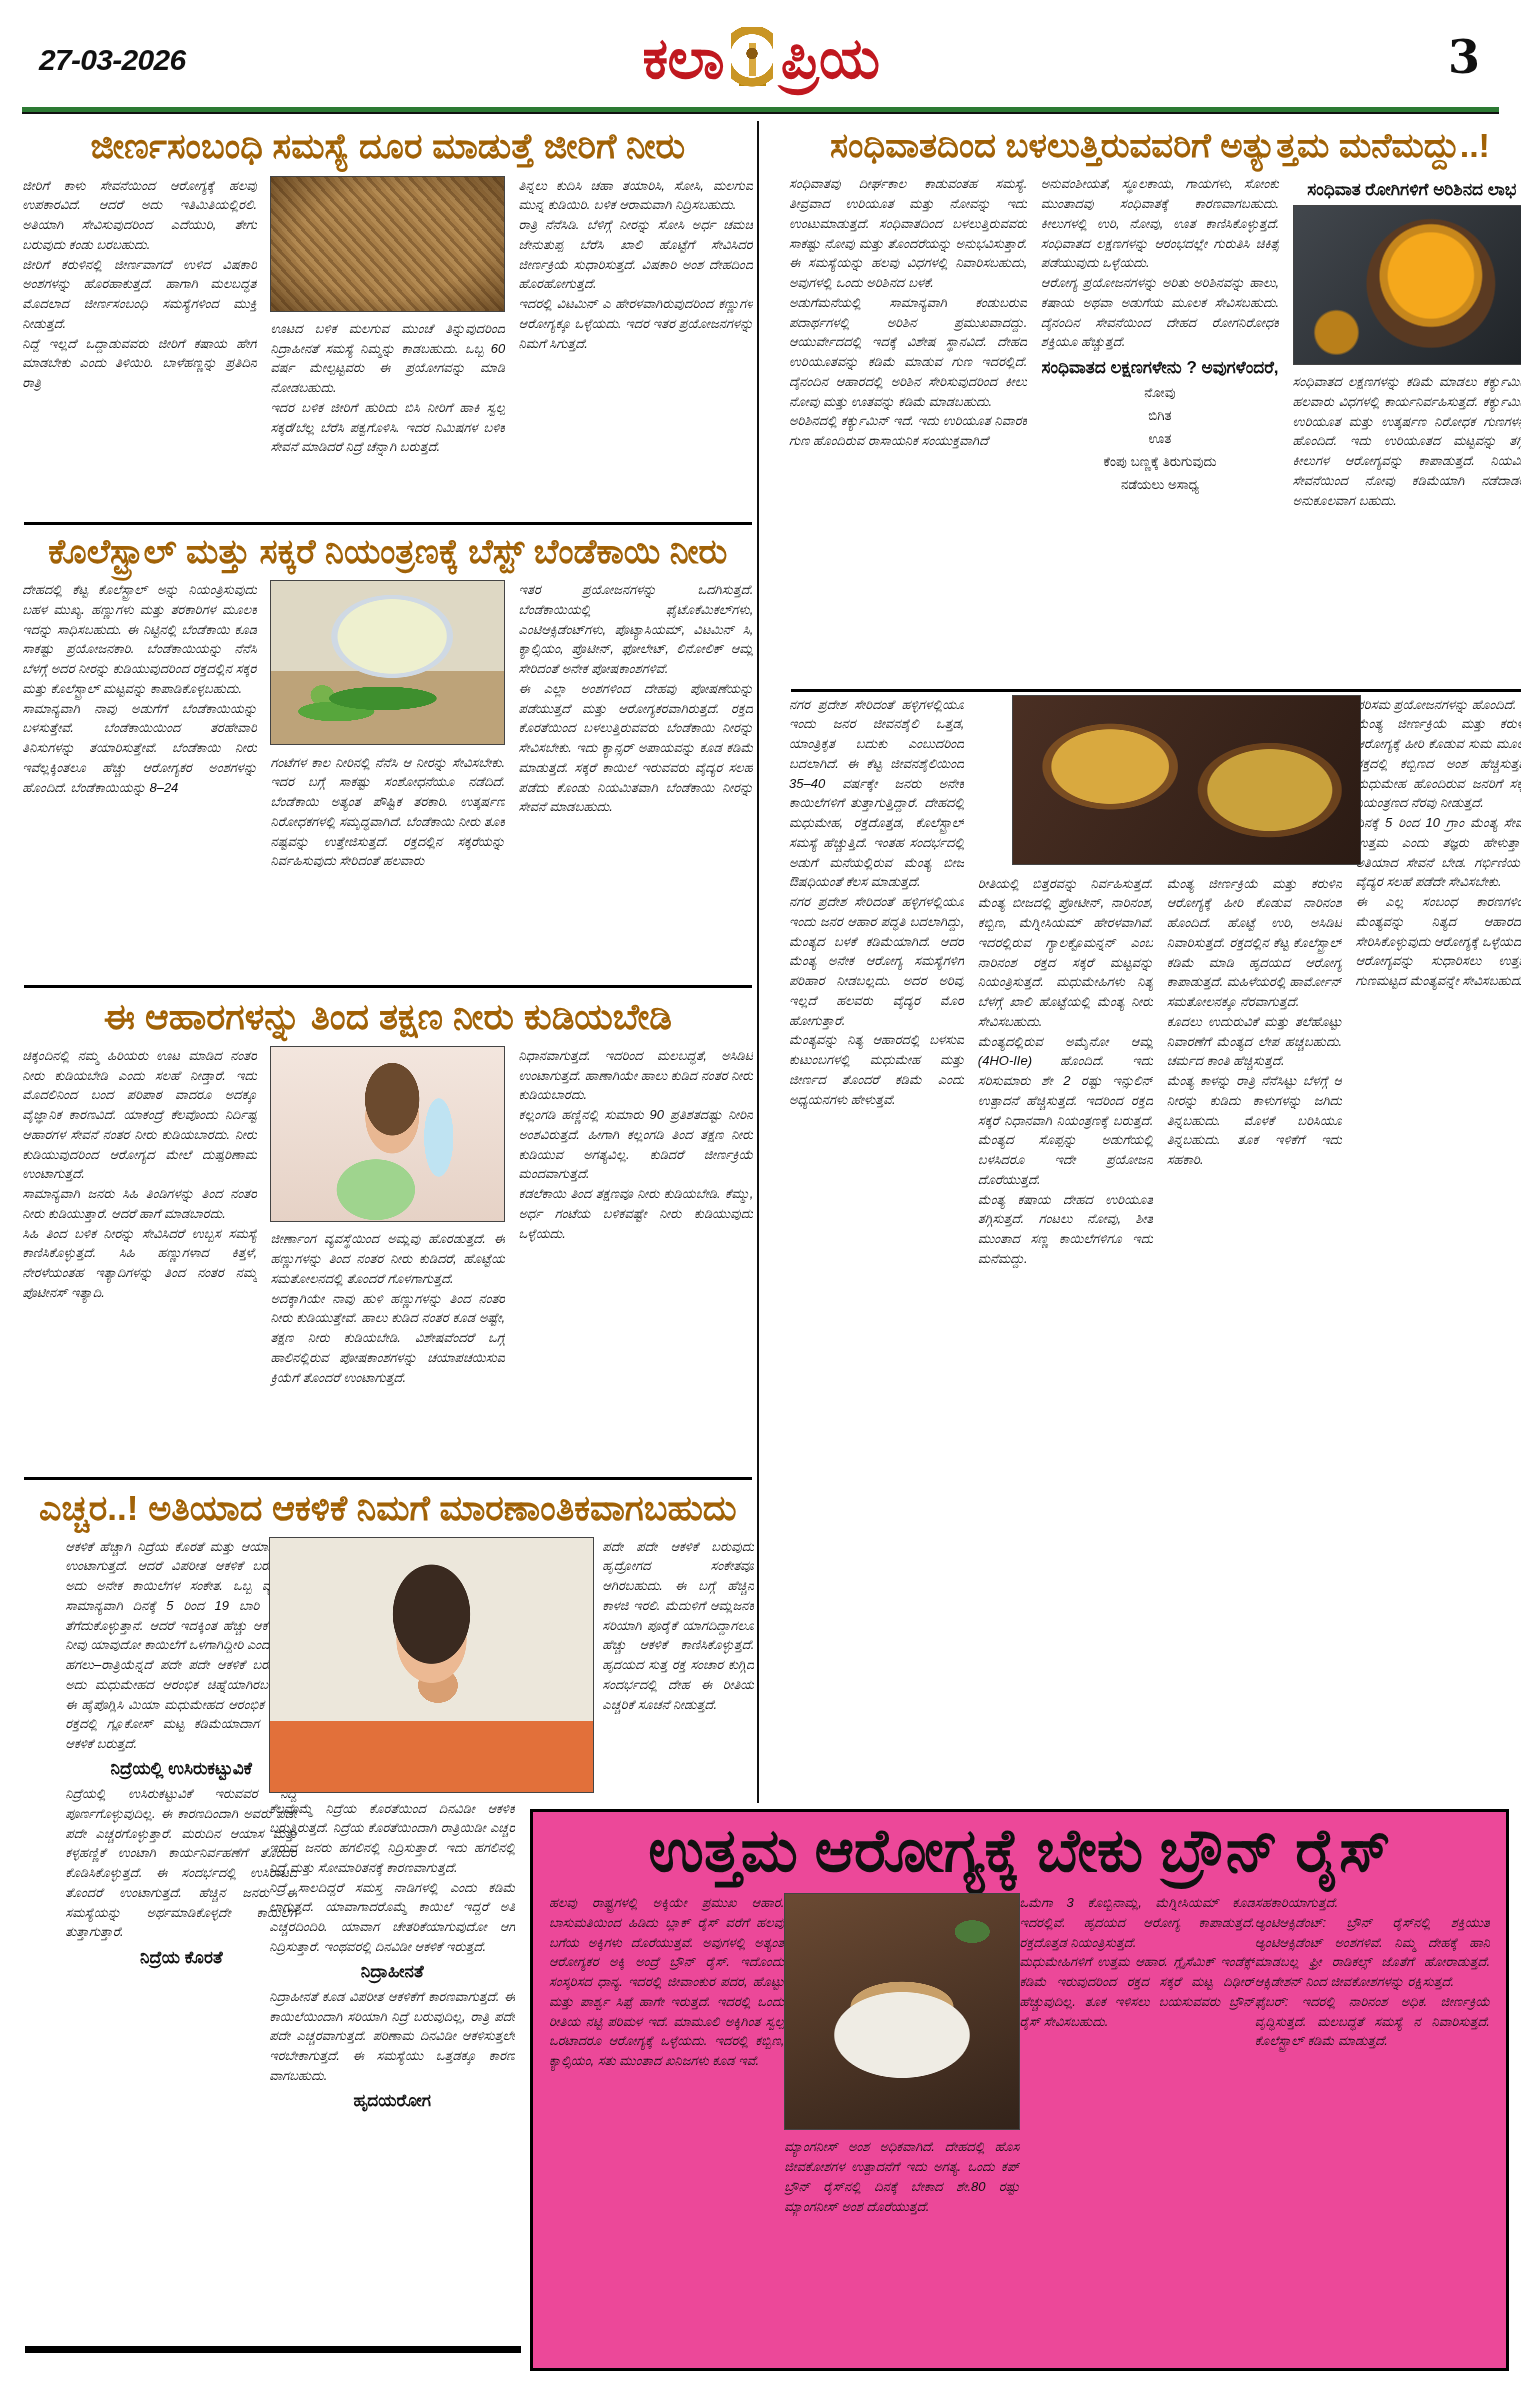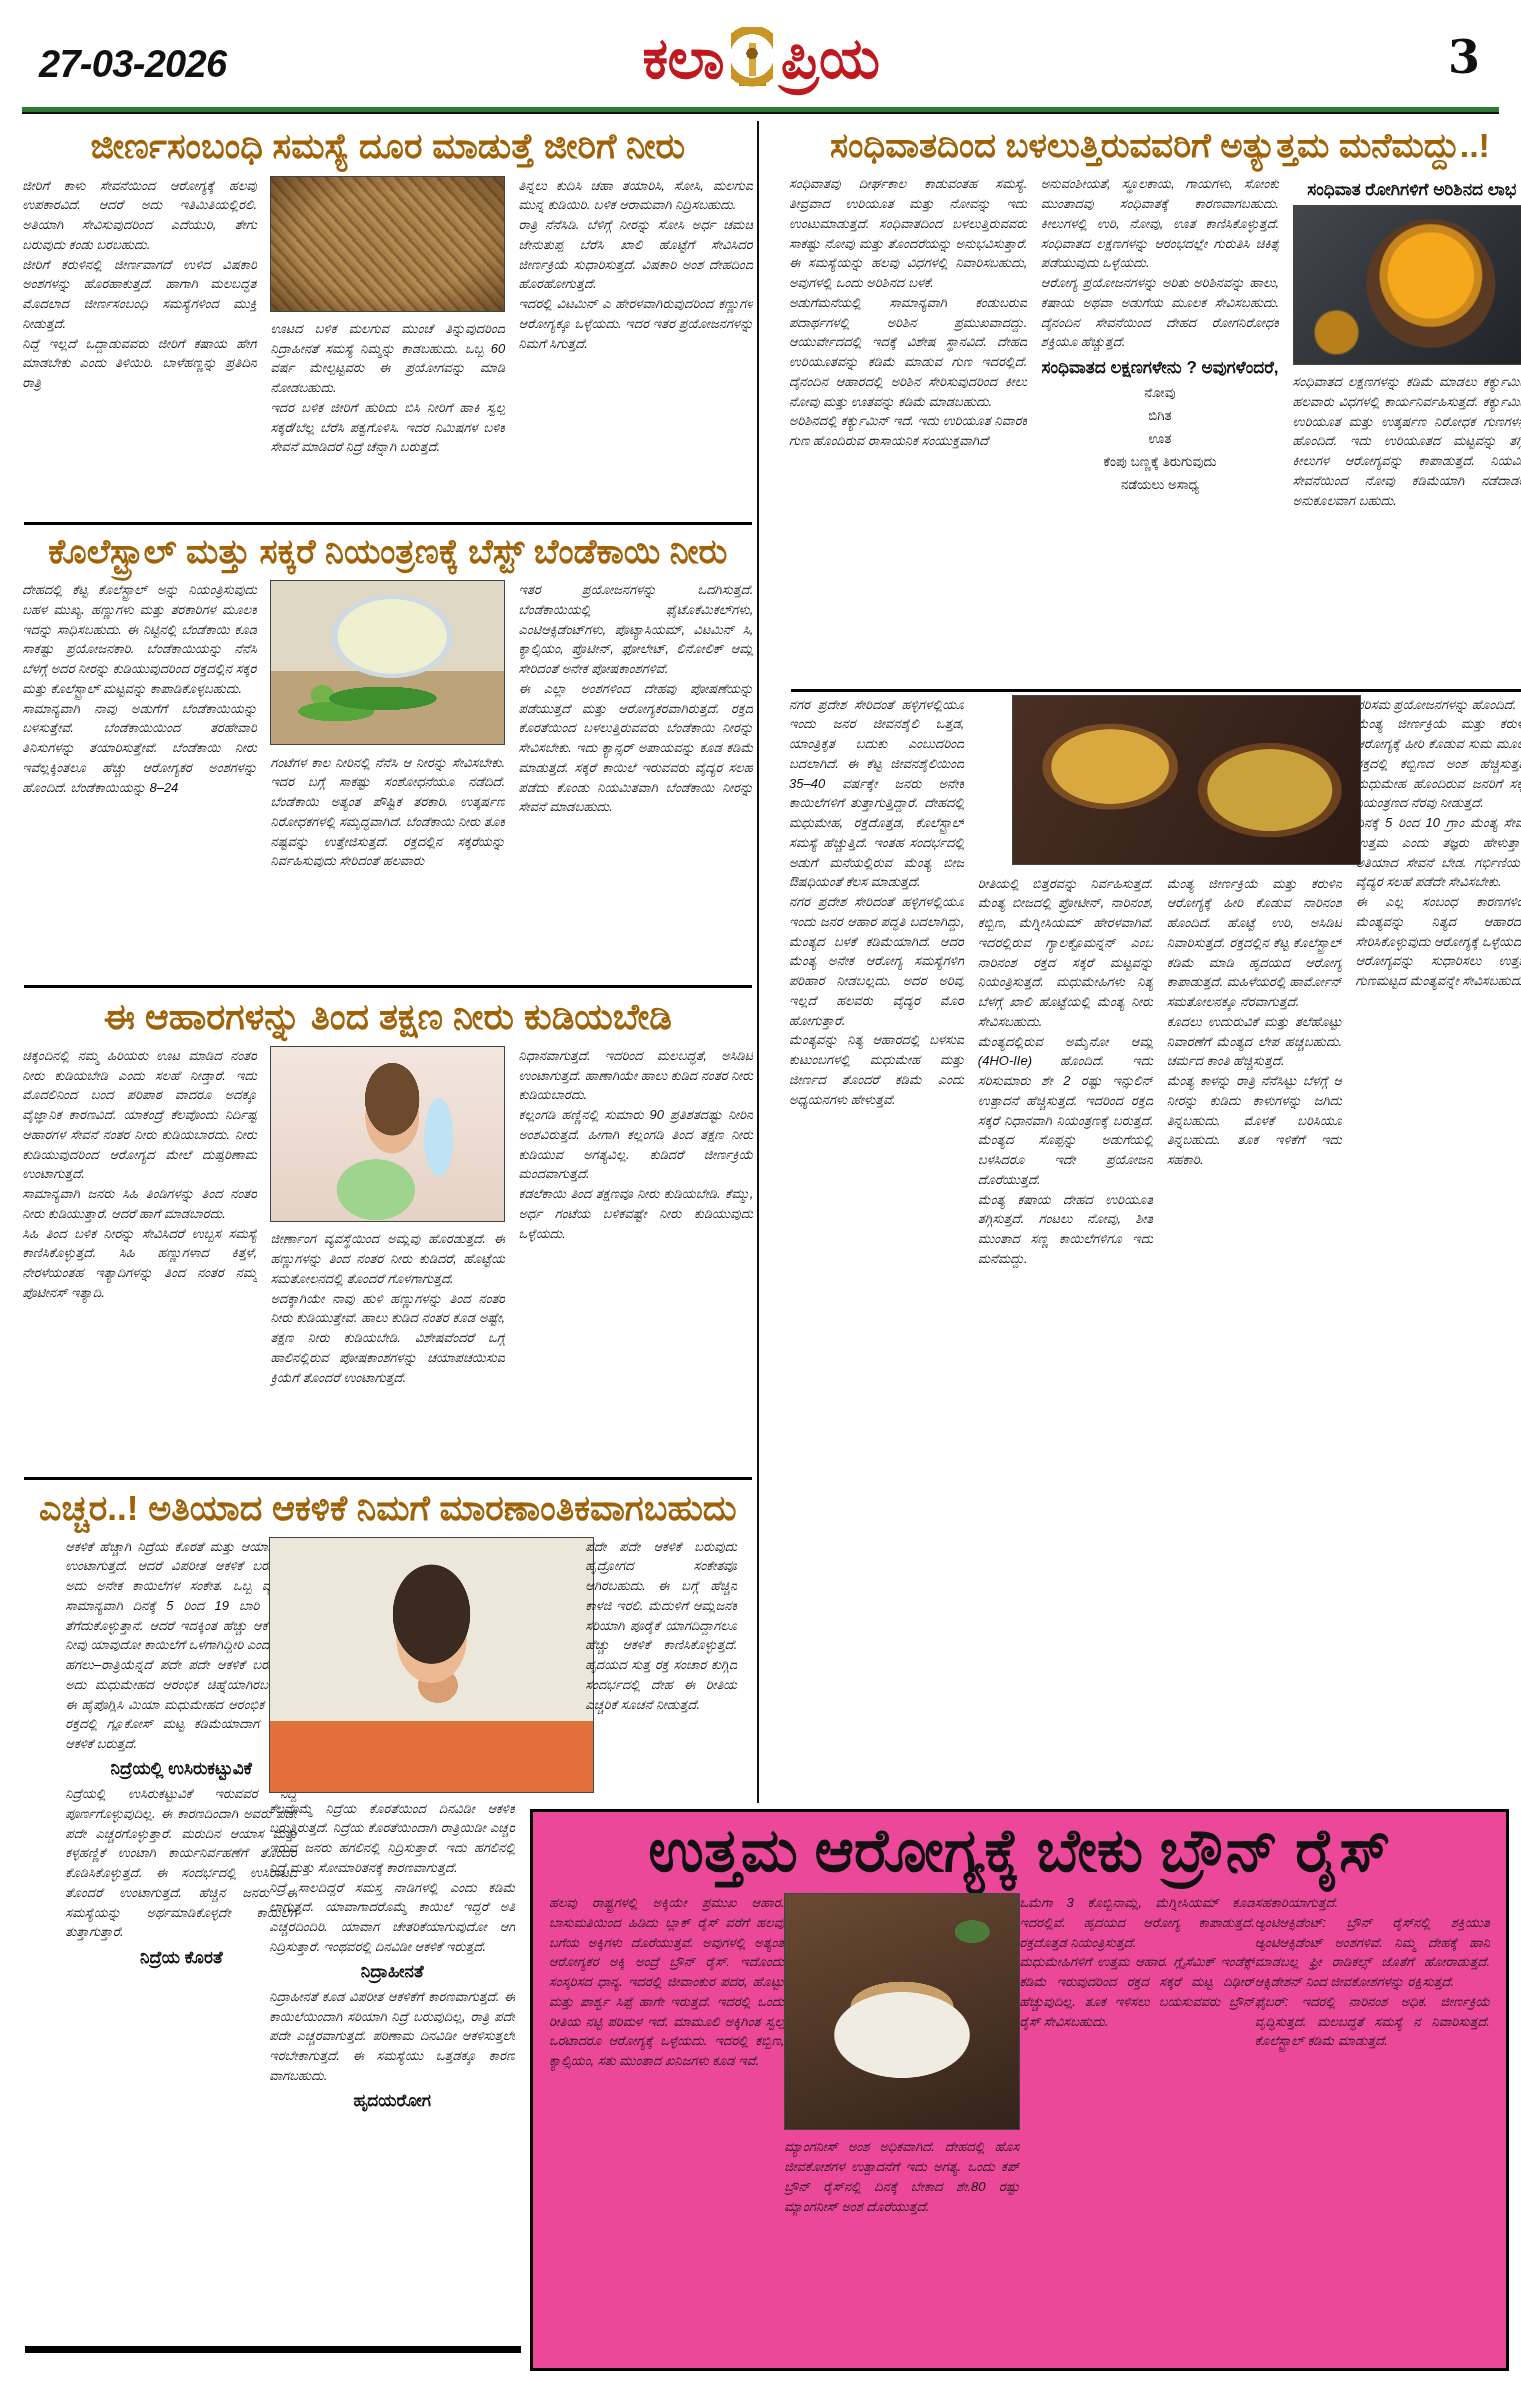--- a/index.html
+++ b/index.html
@@ -1,19 +1,19 @@
 <!DOCTYPE html>
 <html style="font-size:12px"><head>
 <meta charset="utf-8">
 <style>
   html,body{margin:0;padding:0;background:#ffffff;}
   .page{position:relative;width:1522px;height:2401px;background:#fff;overflow:hidden;
         font-family:"Liberation Sans", sans-serif;color:#111;}
   
-  .hdr-date{position:absolute;left:39px;top:43px;font-size:38px;font-weight:bold;font-style:italic;letter-spacing:-0.7px;}
+  .hdr-date{position:absolute;left:39px;top:43px;font-size:30px;font-weight:bold;font-style:italic;letter-spacing:-0.7px;}
   .masthead{position:absolute;left:0;top:21px;width:100%;text-align:center;font-size:57px;font-weight:800;color:#c0181f;letter-spacing:-0.7px;}
   .masthead .word{vertical-align:middle;}
   .logo{display:inline-block;width:42px;height:63px;margin:0 7.4px;vertical-align:middle;
         background:
           radial-gradient(circle at 50% 42%, #8a5a10 0 13%, rgba(0,0,0,0) 14%),
           radial-gradient(circle at 50% 46%, rgba(0,0,0,0) 0 54%, #c99524 55% 76%, rgba(0,0,0,0) 77%),
           linear-gradient(#b8860b 0 0) 50% 92%/27px 7.4px no-repeat,
           linear-gradient(#d9a93f 0 0) 50% 52%/7.4px 33px no-repeat;}
   .hdr-page{position:absolute;right:42px;top:30px;font-size:46px;font-weight:bold;font-family:"DejaVu Serif", serif;}
   .green-rule{position:absolute;left:22.3px;top:107px;width:1477px;height:5.2px;background:#2c7a33;border-bottom:2.2px solid #111;}
@@ -76,21 +76,21 @@
   .a3-body{height:402px;}
   .a5-body{height:428px;}
   .a2-body{height:512px;}
   .a4-body{position:relative;height:1043px;}
   .a4-body .pad-top{padding-top:179px;}
   .a4-photo{position:absolute;left:223px;top:0;width:349px;height:170px;margin:0;}
   .a6-body{position:relative;height:804px;}
   .a6-c1{position:absolute;left:0;top:0;width:232px;height:804px;margin-left:43px;}
   .a6-photo{position:absolute;left:247px;top:0;width:325px;height:256px;margin:0;}
   .a6-c2{position:absolute;left:247px;top:262px;width:246px;height:542px;}
-  .a6-c3{position:absolute;left:563px;top:0;width:152px;height:247px;}
+  .a6-c3{position:absolute;left:580px;top:0;width:152px;height:247px;}
   .bottom-bar{position:absolute;left:25px;top:2346px;width:496px;height:7.4px;background:#000;}
   
   .box7{position:absolute;left:530px;top:1809px;width:979px;height:562px;border:3.7px solid #000;
         box-sizing:border-box;background:#ec4899;padding:3px 16px;}
   .h-a7{font-size:60px;margin:0;padding:6px 0 12px;text-align:center;font-weight:800;line-height:1.0;}
   .box7 .cols{gap:0;}
   .box7 .ncol{height:441px;}
 </style>
 </head>
 <body>

